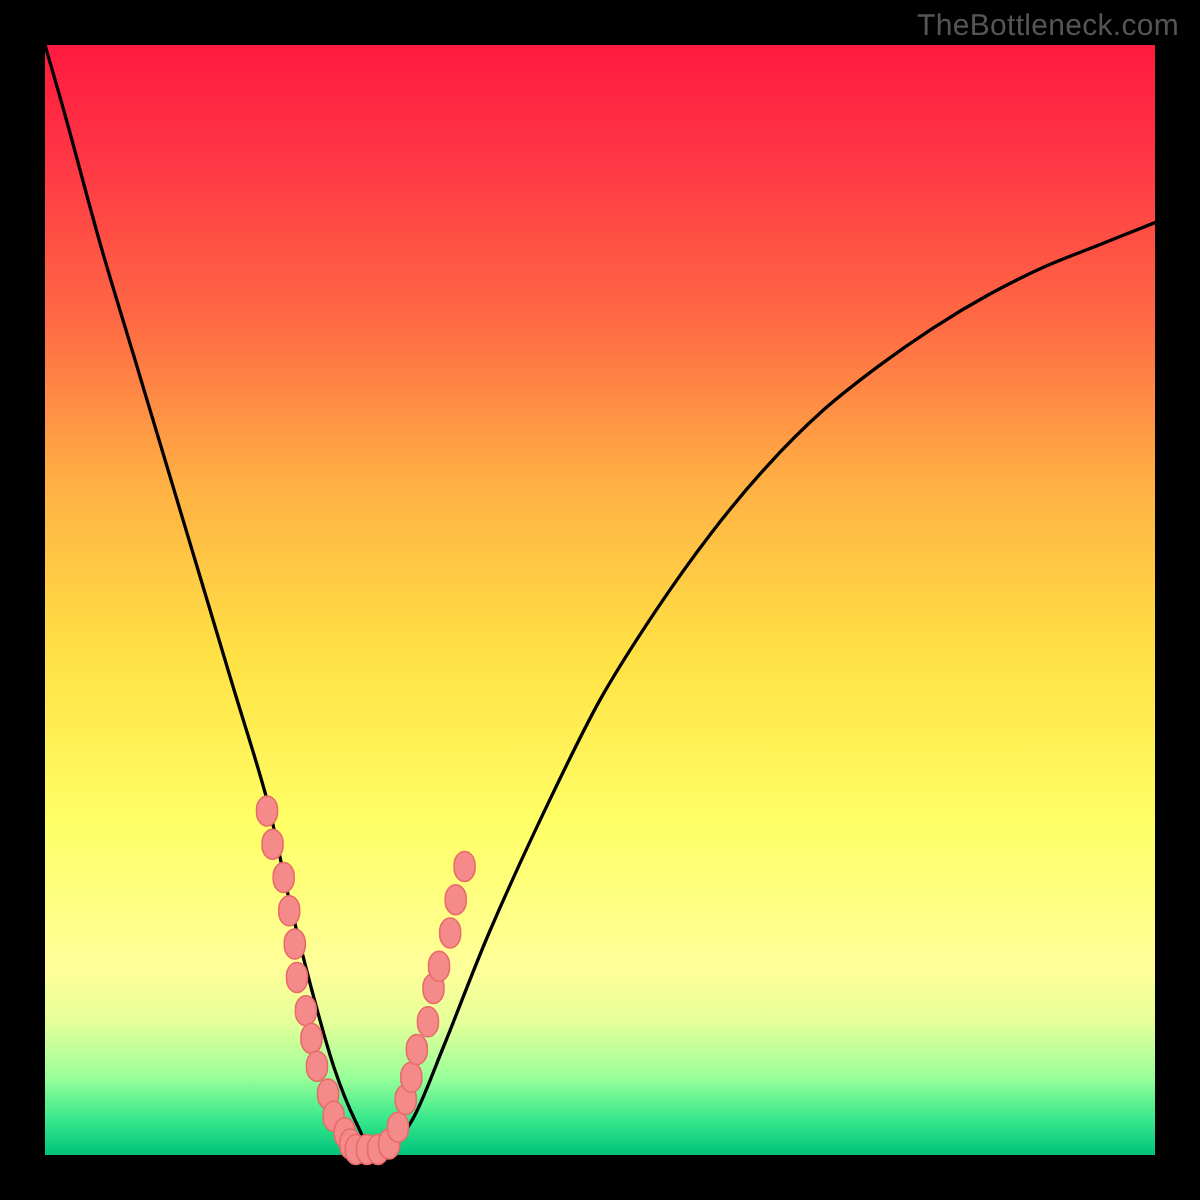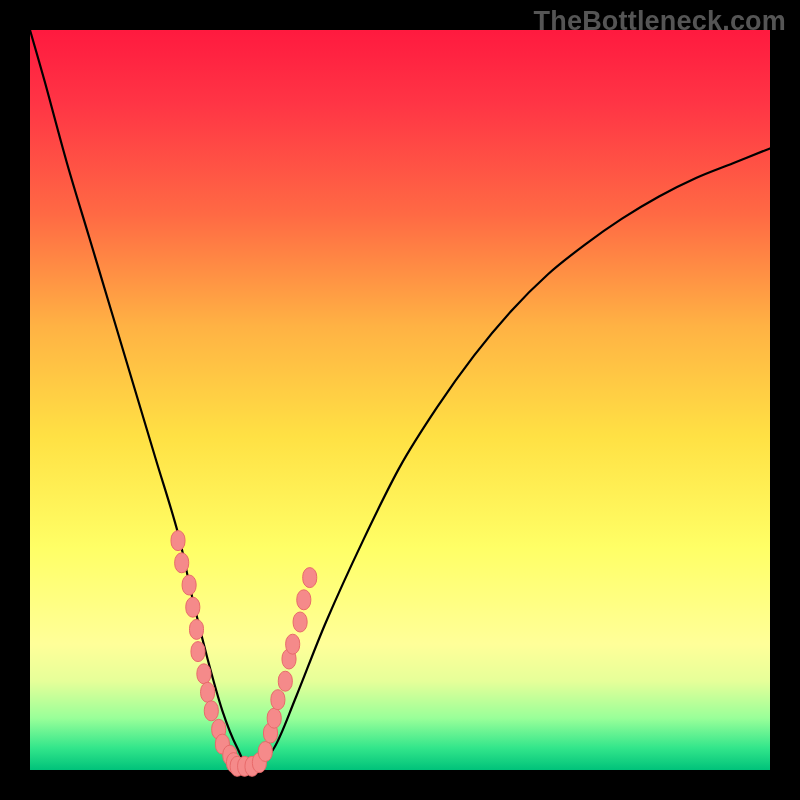--- a/index.html
+++ b/index.html
@@ -35,22 +35,22 @@
       #99ff99 93%,
       #33e68b 97%,
       #00c27a 100%
     );
   }
   .watermark {
     position: absolute;
     top: 6px;
     right: 14px;
     color: #555;
-    font-size: 27px;
-    font-weight: 700;
+    font-size: 20px;
+    font-weight: 400;
     letter-spacing: 0.2px;
     user-select: none;
   }
   svg.curve {
     position: absolute;
     left: 0;
     top: 0;
     width: 740px;
     height: 740px;
     overflow: visible;

